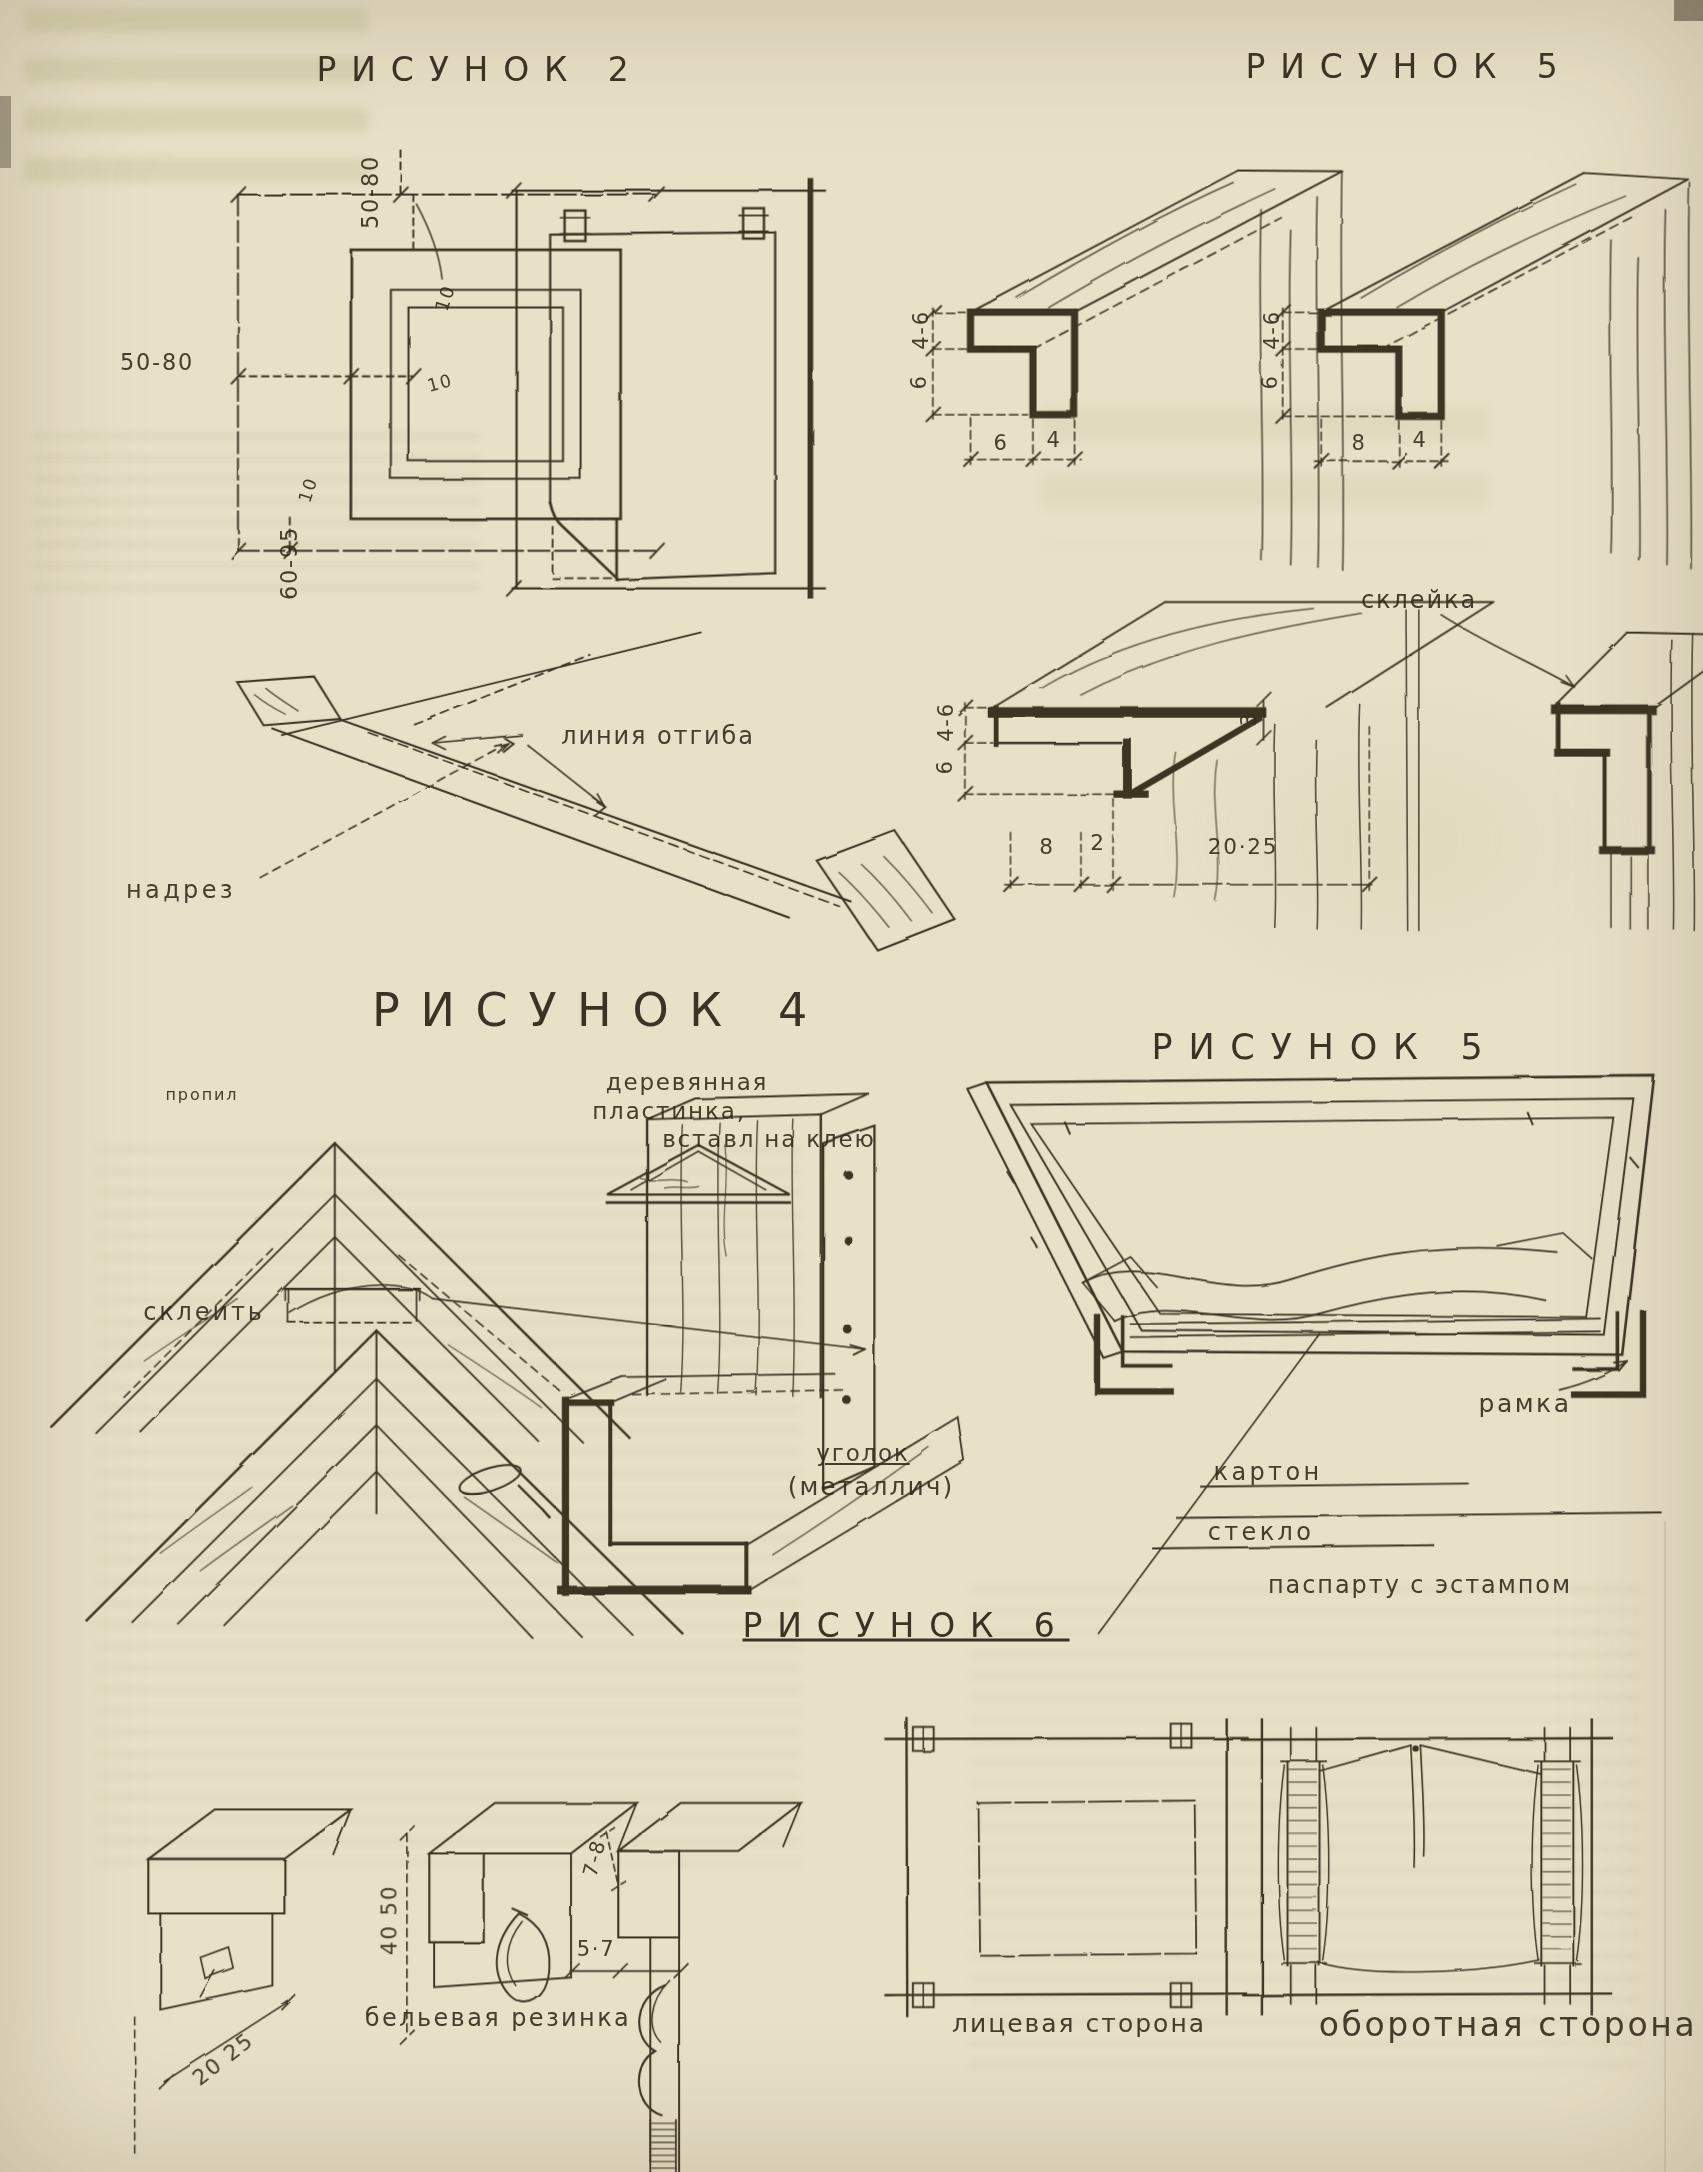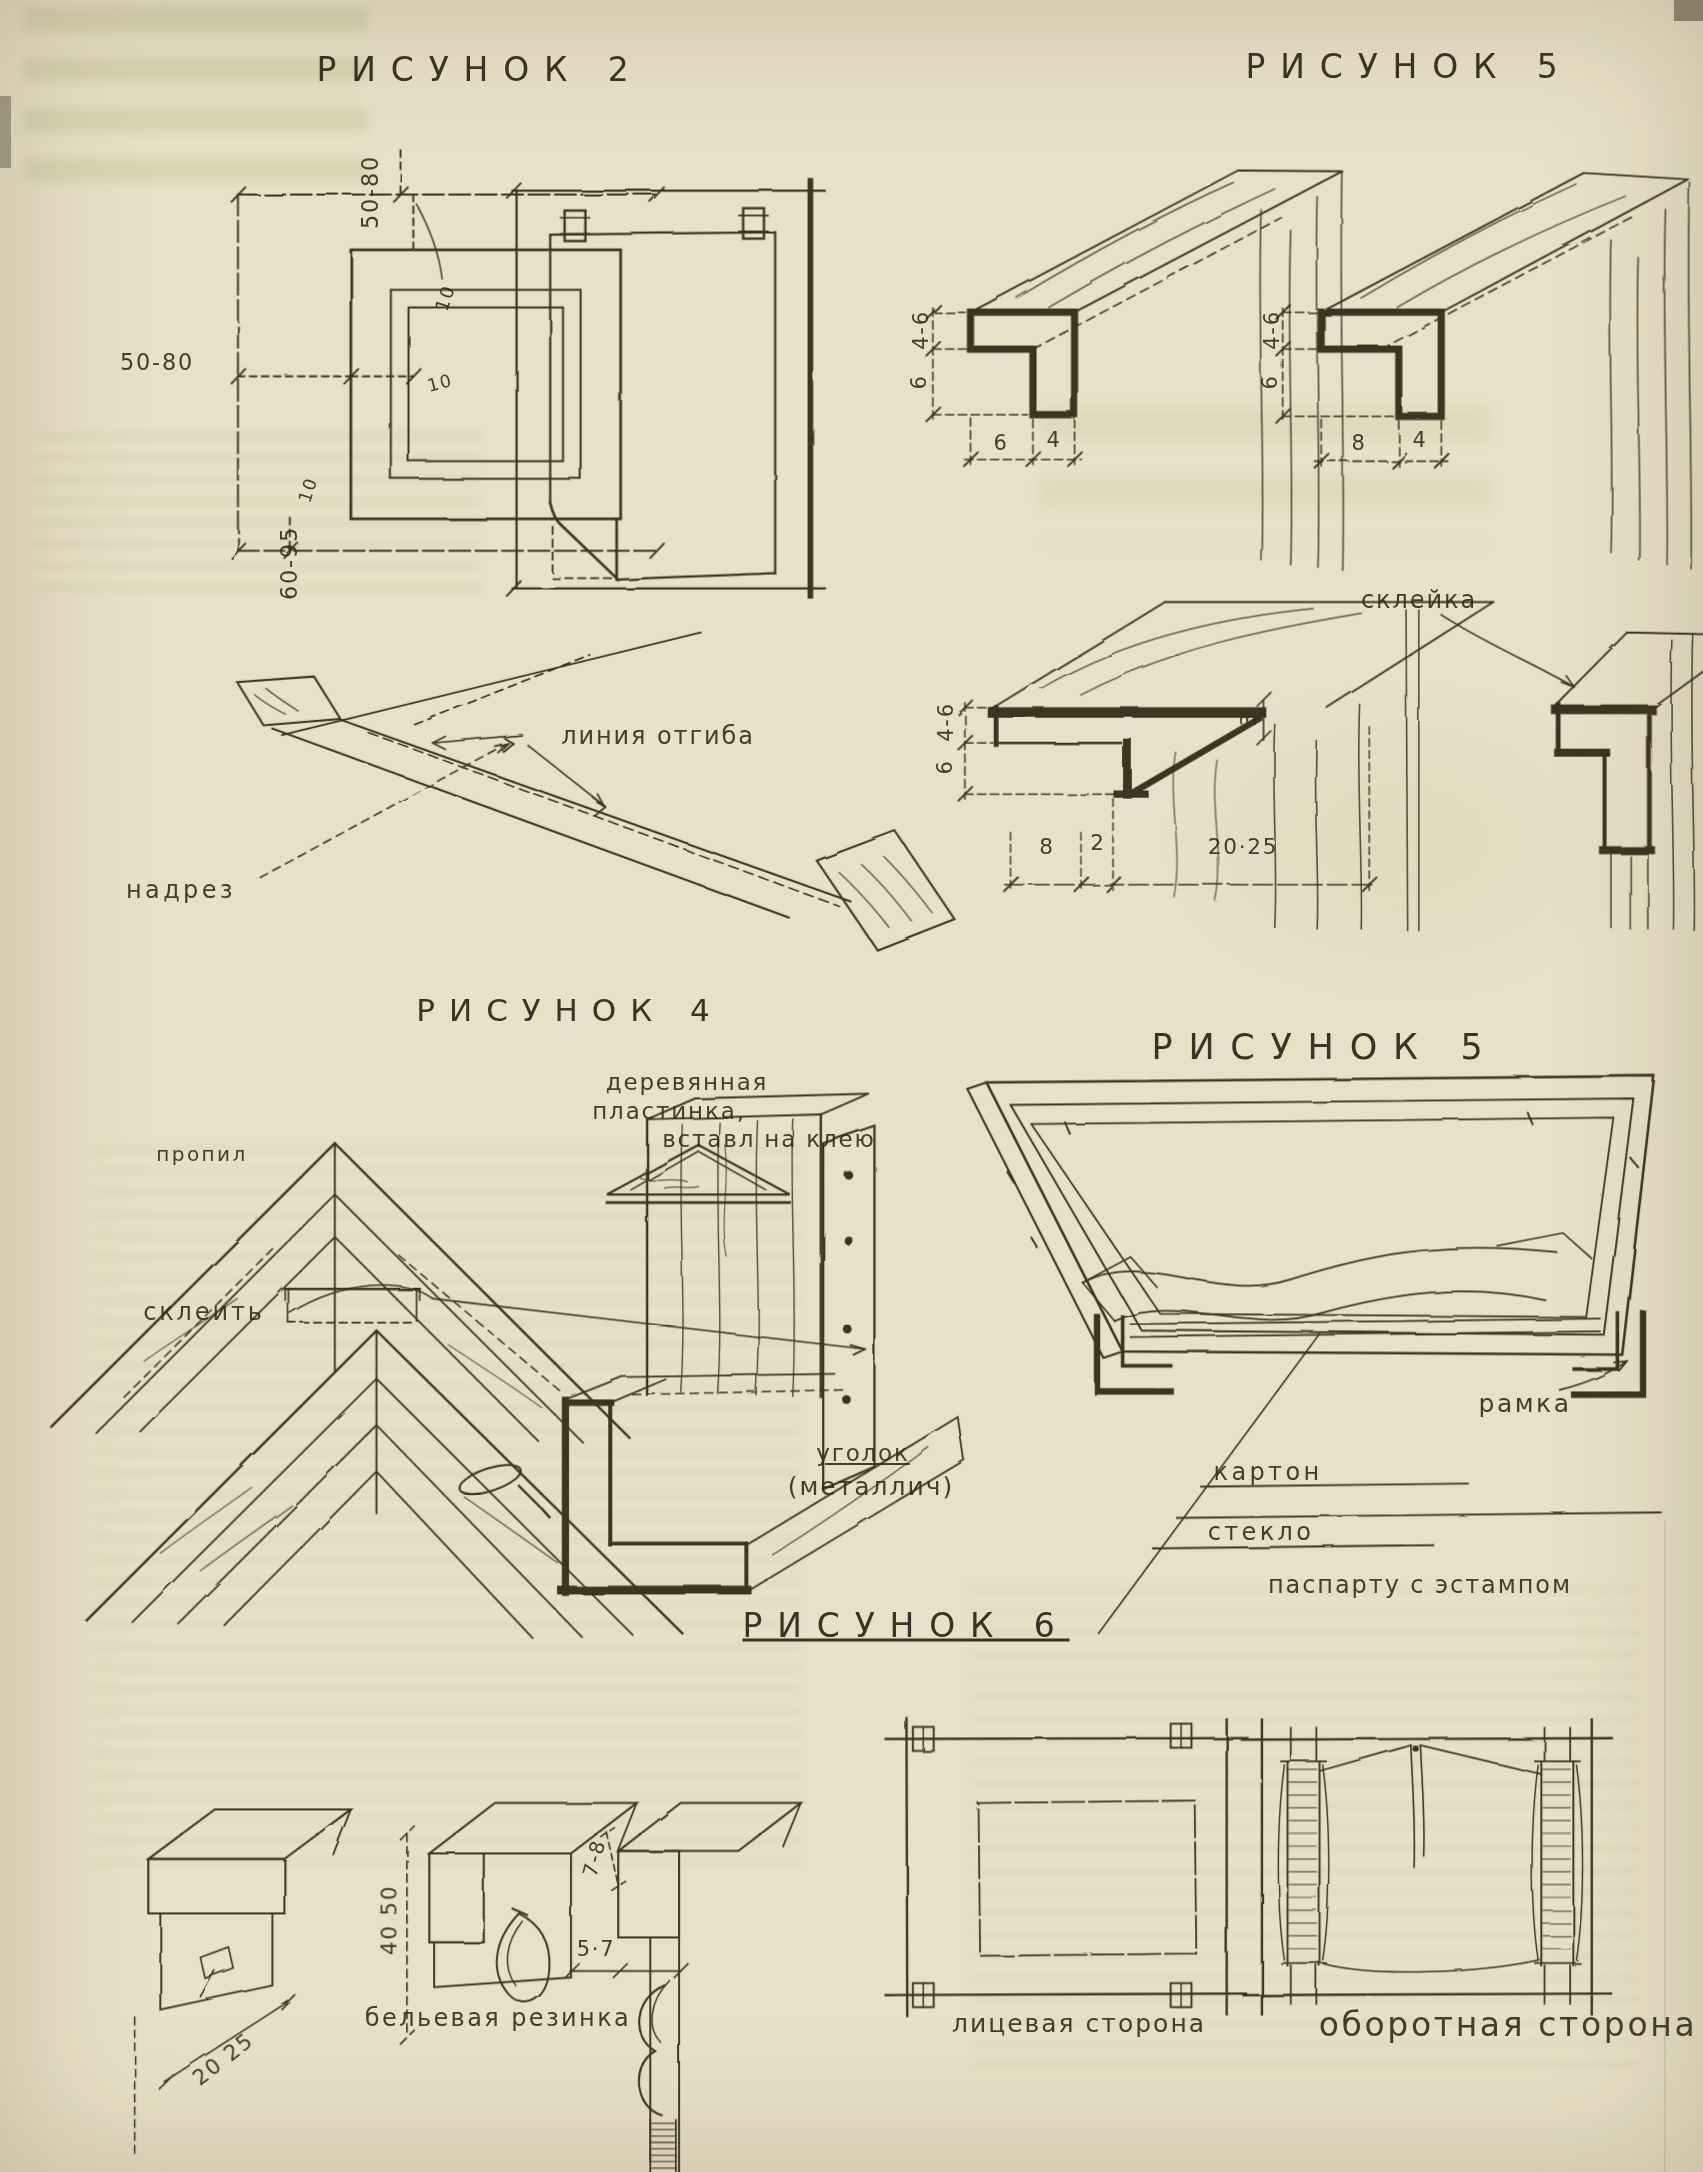--- a/index.html
+++ b/index.html
@@ -294,22 +294,22 @@
   <div class="lb hand" style="left:945px;top:767px;font-size:21px;transform:translate(-50%,-50%) rotate(-90deg);">6</div>
   <div class="lb hand" style="left:1249px;top:719px;font-size:21px;transform:translate(-50%,-50%) rotate(-90deg);">3</div>
   <div class="lb hand" style="left:1047px;top:846px;font-size:21.6px;">8</div>
   <div class="lb hand" style="left:1098px;top:842px;font-size:21.6px;">2</div>
   <div class="lb hand" style="left:1243px;top:846px;font-size:21.6px;">20·25</div>
   <div class="lb hand" style="left:1419px;top:600px;font-size:24px;">склейка</div>
 
   <div class="lb hand" style="left:658px;top:736px;font-size:24px;">линия отгиба</div>
   <div class="lb hand" style="left:181px;top:890px;font-size:24px;letter-spacing:.14em;">надрез</div>
 
-  <div class="lb title" style="left:570px;top:1010px;font-size:31px;">РИСУНОК 4</div>
-  <div class="lb hand" style="left:202px;top:1154px;font-size:20px;letter-spacing:.12em;">пропил</div>
+  <div class="lb title" style="left:600px;top:1010px;font-size:46px;">РИСУНОК 4</div>
+  <div class="lb hand" style="left:202px;top:1094px;font-size:16px;letter-spacing:.12em;">пропил</div>
   <div class="lb hand" style="left:687px;top:1082px;font-size:23px;">деревянная</div>
   <div class="lb hand" style="left:669px;top:1111px;font-size:23px;">пластинка,</div>
   <div class="lb hand" style="left:769px;top:1139px;font-size:23px;">вставл на клею</div>
   <div class="lb hand" style="left:204px;top:1312px;font-size:24px;letter-spacing:.12em;">склеить</div>
   <div class="lb hand" style="left:863px;top:1453px;font-size:23px;text-decoration:underline;">уголок</div>
   <div class="lb hand" style="left:871px;top:1486px;font-size:25px;">(металлич)</div>
 
   <div class="lb title" style="left:1325px;top:1047px;font-size:35px;">РИСУНОК 5</div>
   <div class="lb hand" style="left:1525px;top:1403px;font-size:25px;letter-spacing:.1em;">рамка</div>
   <div class="lb hand" style="left:1268px;top:1472px;font-size:24px;letter-spacing:.14em;">картон</div>

